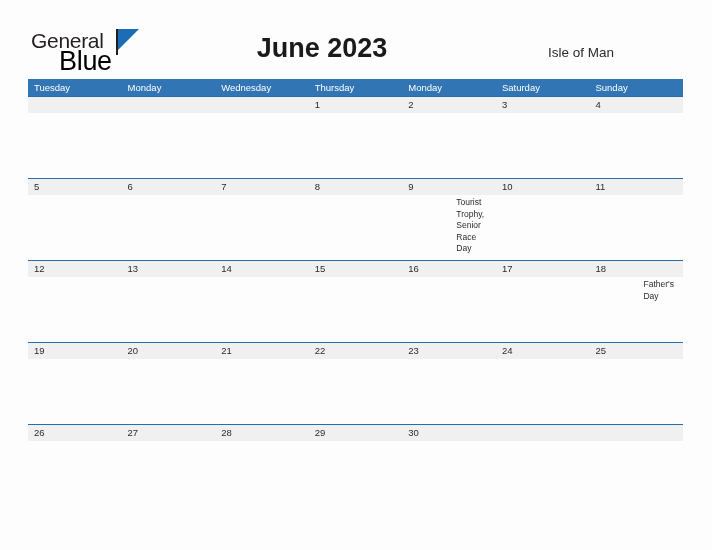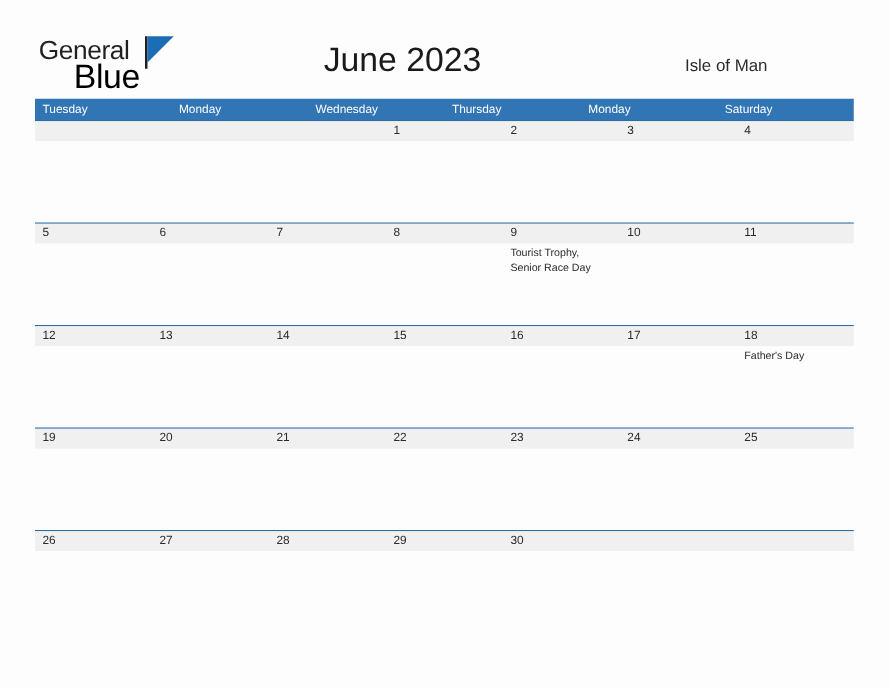--- a/index.html
+++ b/index.html
@@ -69,20 +69,21 @@
   }
 
   .title {
     position: absolute;
     left: 0; right: 0;
     top: 33px;
     text-align: center;
     font-size: 27px;
     color: #1a1a1a;
     letter-spacing: 0px;
+    font-weight: bold;
   }
 
   .locale {
     position: absolute;
     right: 30px;
     top: 45px;
     font-size: 13.5px;
     color: #2b2b2b;
     margin-left: 22px;
   }
@@ -137,20 +138,21 @@
     line-height: 16px;
     padding-left: 6px;
     overflow: hidden;
     white-space: nowrap;
   }
 
   .body-cell {
     flex: 1 1 0;
     padding: 2px 6px 0 6px;
     overflow: hidden;
+    margin-left: 48px;
   }
   .event {
     font-size: 8.5px;
     line-height: 11.5px;
     color: #2b2b2b;
     white-space: pre-line;
   }
 </style>
 </head>
 <body>
@@ -172,20 +174,21 @@
   </div>
 
   <div class="calendar">
     <div class="dow-row">
       <div class="dow">Tuesday</div>
       <div class="dow">Monday</div>
       <div class="dow">Wednesday</div>
       <div class="dow">Thursday</div>
       <div class="dow">Monday</div>
       <div class="dow">Saturday</div>
+      <div class="dow">Sunday</div>
     </div>
 
     <div class="week">
       <div class="week-numbers">
         <div class="num-cell"></div>
         <div class="num-cell"></div>
         <div class="num-cell"></div>
         <div class="num-cell">1</div>
         <div class="num-cell">2</div>
         <div class="num-cell">3</div>

